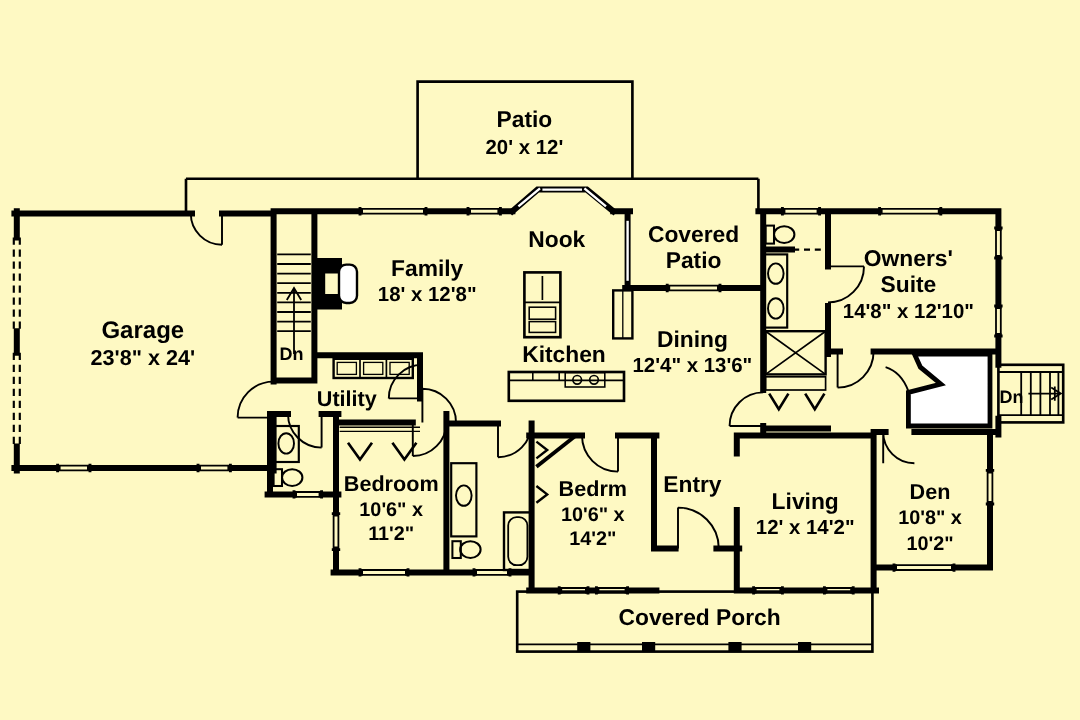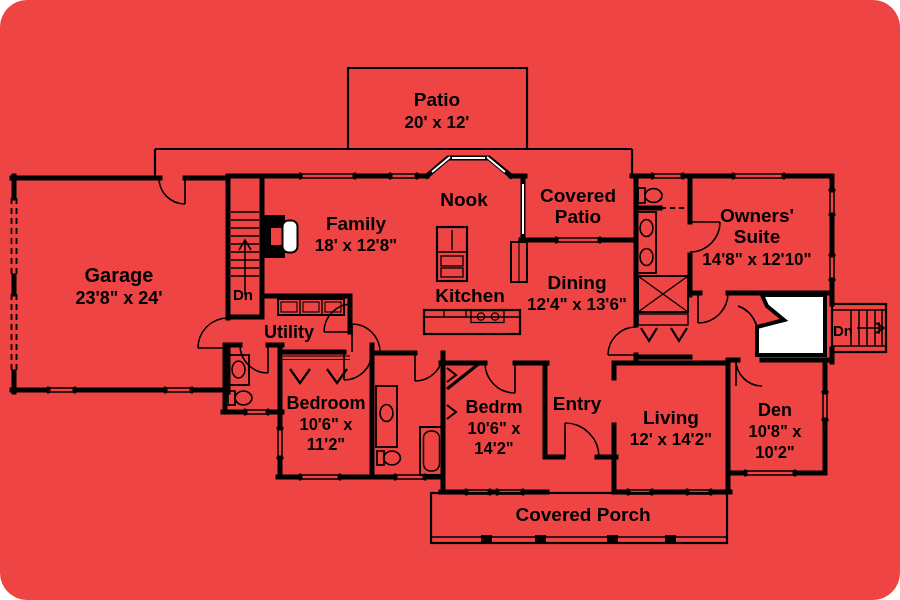--- a/index.html
+++ b/index.html
@@ -1,17 +1,17 @@
 <!DOCTYPE html>
 <html><head>
 <meta charset="utf-8">
 <style>
   html,body{margin:0;padding:0;background:#ffffff;}
-  .stage{position:relative;width:900px;height:600px;background:#ef4444;overflow:hidden;
-         font-family:"Liberation Sans",sans-serif;border-radius:27px;}
+  .stage{position:relative;width:900px;height:600px;background:#fef9c3;overflow:hidden;
+         font-family:"Liberation Sans",sans-serif;}
   svg text{fill:#000;font-family:"Liberation Sans","DejaVu Sans",sans-serif;font-weight:700;
            text-anchor:middle;}
   .thin{stroke:#000;stroke-width:2.2;fill:none;}
   .wall{stroke:#000;stroke-width:5;fill:none;stroke-linecap:square;}
   .winline{stroke:#000;stroke-width:1.5;fill:none;}
   .wintick{stroke:#000;stroke-width:2.4;fill:none;}
   .door{stroke:#000;stroke-width:1.6;fill:none;}
   .fix{stroke:#000;fill:none;}
 </style>
 </head>

